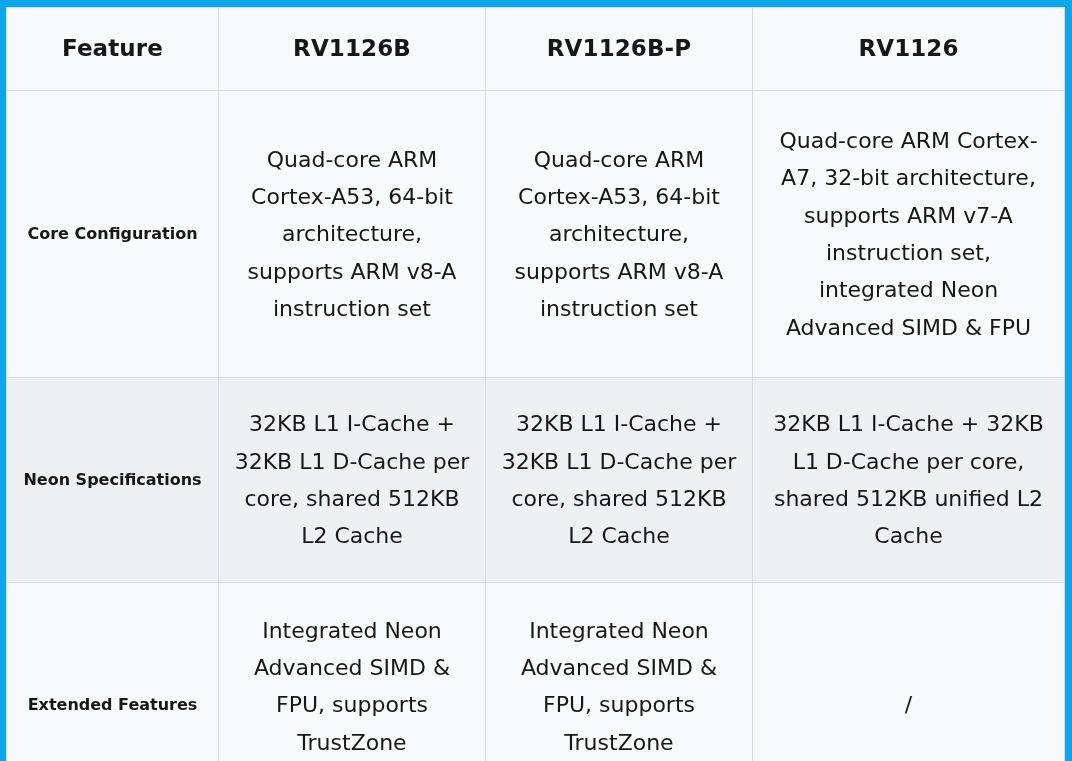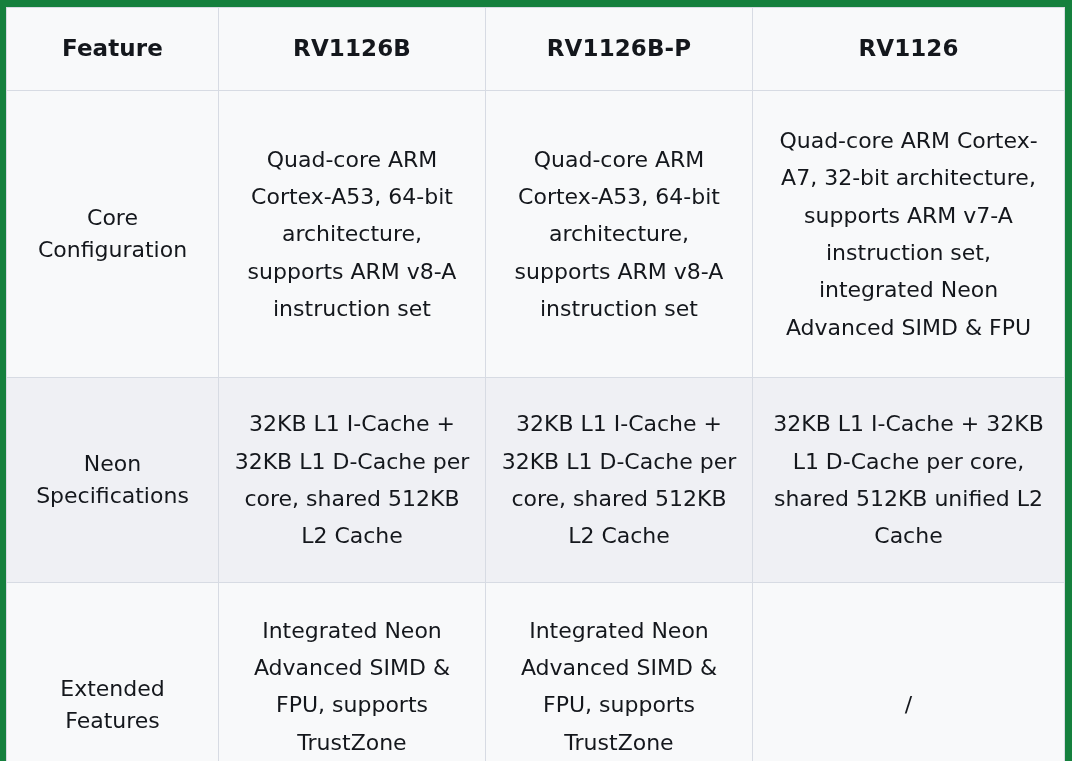--- a/index.html
+++ b/index.html
@@ -12,21 +12,21 @@
     height: 761px;
     font-family: "DejaVu Sans", "Liberation Sans", sans-serif;
     -webkit-font-smoothing: antialiased;
   }
 
   #spec-table-wrap {
     box-sizing: border-box;
     width: 1072px;
     height: 761px;
     padding: 7px 8px 8px 6px;
-    background: #15803d;
+    background: #0ea5e9;
   }
 
   table.spec-table {
     width: 1058px;
     height: 746px;
     border-collapse: collapse;
     table-layout: fixed;
     background: #f8f9fa;
     border: 1px solid #d7dbe3;
   }
@@ -53,22 +53,22 @@
     height: 66px;
     letter-spacing: 0.1px;
   }
 
   table.spec-table tbody tr.row-odd  > th,
   table.spec-table tbody tr.row-odd  > td { background: #f8f9fa; }
   table.spec-table tbody tr.row-even > th,
   table.spec-table tbody tr.row-even > td { background: #eff0f4; }
 
   table.spec-table tbody th.rowhead {
-    font-weight: normal;
-    font-size: 22px;
+    font-weight: bold;
+    font-size: 16px;
     line-height: 1.45;
   }
 
   table.spec-table tbody td.cell {
     font-weight: normal;
     font-size: 22px;
     line-height: 1.70;
   }
 
   table.spec-table tbody td.cell.dash {

